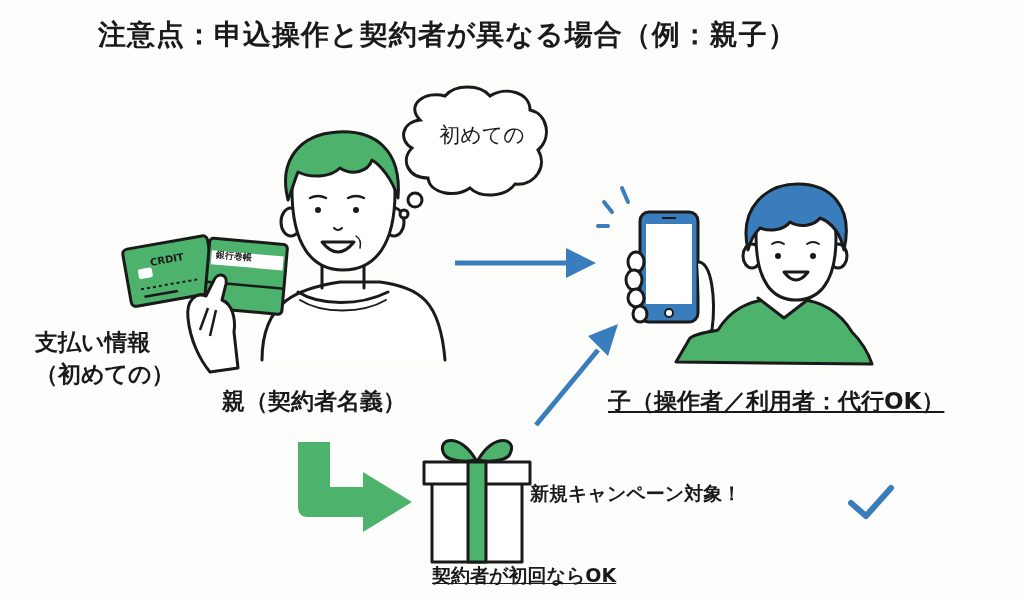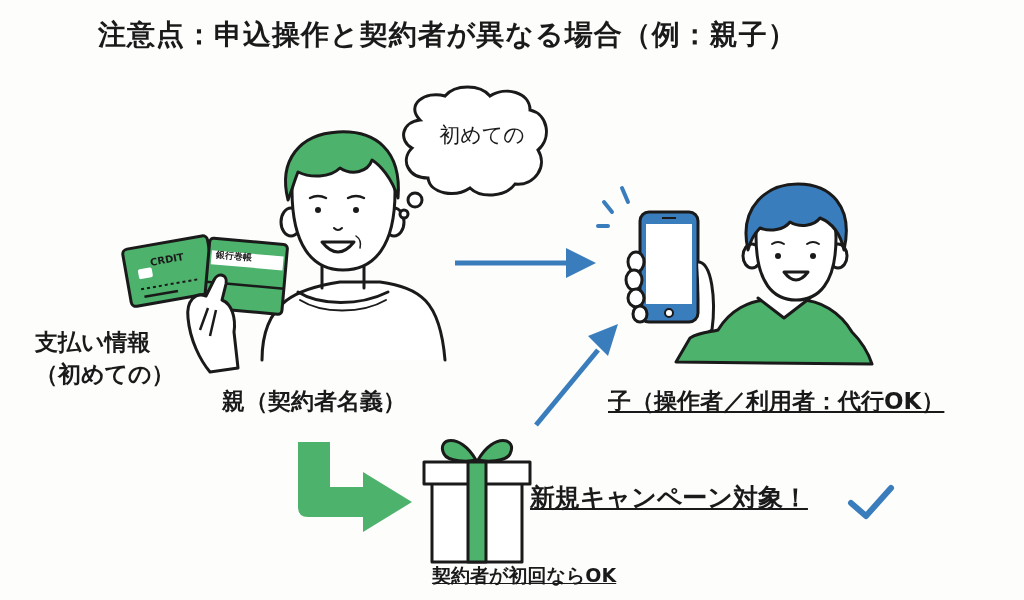--- a/index.html
+++ b/index.html
@@ -4,21 +4,21 @@
 <style>
   html, body { margin:0; padding:0; }
   body { width:1024px; height:600px; background:#fdfdfc; position:relative; overflow:hidden;
          font-family: "DejaVu Sans", "Liberation Sans", sans-serif; color:#1a1a1a; }
   .abs { position:absolute; }
   .title { left:62px; top:16px; font-size:28px; font-weight:bold; letter-spacing:1px; white-space:nowrap;margin-left:36px; }
   .label { font-weight:bold; white-space:nowrap; }
   .pay { left:35px; top:326px; font-size:23px; line-height:32px; }
   .parent-cap { left:222px; top:386px; font-size:23px; }
   .child-cap { left:608px; top:386px; font-size:23px;text-decoration:underline; }
-  .campaign { left:530px; top:481px; font-size:25px;text-decoration:underline; }
+  .campaign { left:530px; top:481px; font-size:19px; }
   .firsttime { left:432px; top:563px; font-size:19px;text-decoration:underline; }
   .bubble-text { left:432px; top:120px; width:100px; text-align:center; font-size:21px; line-height:30px; font-weight:normal; }
   svg { position:absolute; left:0; top:0; }
 </style>
 </head>
 <body>
 
 <div class="abs label title">注意点：申込操作と契約者が異なる場合（例：親子）</div>
 
 <svg width="1024" height="600" viewBox="0 0 1024 600">

